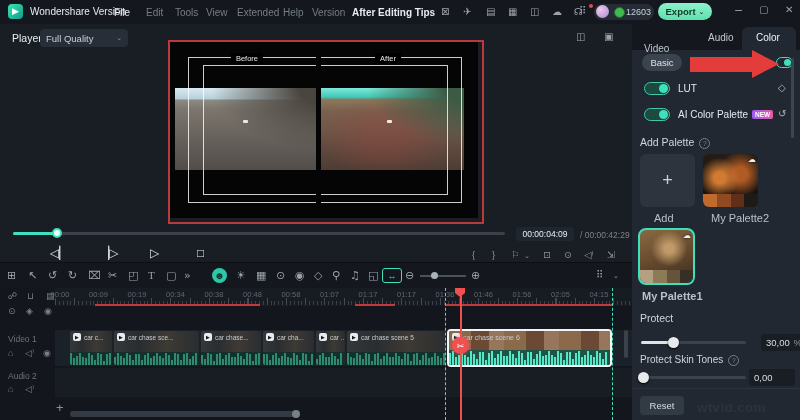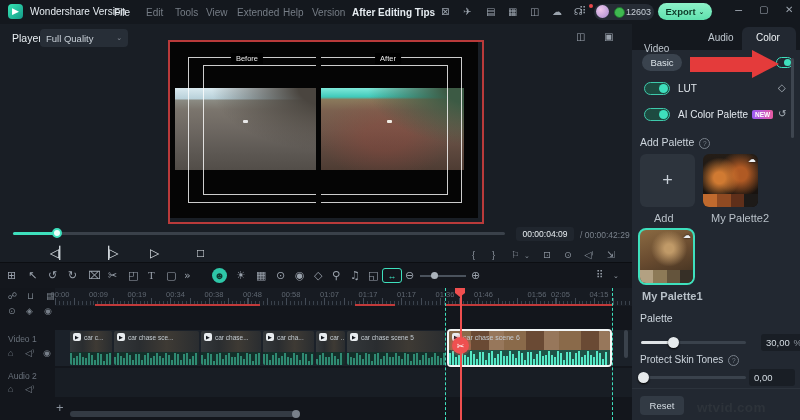--- a/index.html
+++ b/index.html
@@ -224,21 +224,21 @@
       <span class="rlabel" style="left: 82px;">00:19</span>
       <span class="rlabel" style="left: 120.5px;">00:34</span>
       <span class="rlabel" style="left: 159px;">00:38</span>
       <span class="rlabel" style="left: 197.5px;">00:48</span>
       <span class="rlabel" style="left: 236px;">00:58</span>
       <span class="rlabel" style="left: 274.5px;">01:07</span>
       <span class="rlabel" style="left: 313px;">01:17</span>
       <span class="rlabel" style="left: 351.5px;">01:17</span>
       <span class="rlabel" style="left: 390px;">01:36</span>
       <span class="rlabel" style="left: 428.5px;">01:46</span>
-      <span class="rlabel" style="left: 482px; text-align: center;">01:56</span>
+      <span class="rlabel" style="left: 467px; text-align: center;">01:56</span>
       <span class="rlabel" style="left: 505.5px;">02:05</span>
       <span class="rlabel" style="left: 544px;">04:15</span>
     </div>
   <div id="ticks1" class="abs"></div>
   <div id="ticks2" class="abs"></div>
   <div class="abs redseg" style="left:95px;width:165px;"></div>
   <div class="abs redseg" style="left:355px;width:40px;"></div>
   <div class="abs redseg" style="left:445px;width:167px;"></div>
 
   <span class="abs gut" style="left:8px;top:291px;">☍</span>
@@ -551,21 +551,21 @@
       <span class="cloud">☁</span>
       <div class="sw">
           <b style="background:#b3a182"></b>
           <b style="background:#8d7a57"></b>
           <b style="background:#64543c"></b>
           <b style="background:#362f26"></b>
         </div>
     </div>
     <div class="tlabel" style="left:10px;top:266px;font-weight:bold;">My Palette1</div>
 
-    <div style="position:absolute;left:8px;top:288px;font-size:10.5px;color:#cdd5dd;">Palette</div>
+    <div style="position:absolute;left:8px;top:288px;font-size:10.5px;color:#cdd5dd;">Protect</div>
     <div class="sld" style="left:9px;top:317px;width:105px;"></div>
     <div class="sld" style="left:9px;top:317px;width:32px;background:#dfe3e6;"></div>
     <div class="sldh" style="left:36px;top:313px;"></div>
     <div class="vbox" style="left:117px;top:310px;margin-left:12px;">
         <span>30,00</span>
         <i>%</i>
       </div>
 
     <div style="position:absolute;left:8px;top:330px;font-size:10px;color:#cdd5dd;"><span>Protect Skin Tones</span><span class="qmark">?</span></div>
     <div class="sld" style="left:9px;top:352px;width:105px;"></div>

